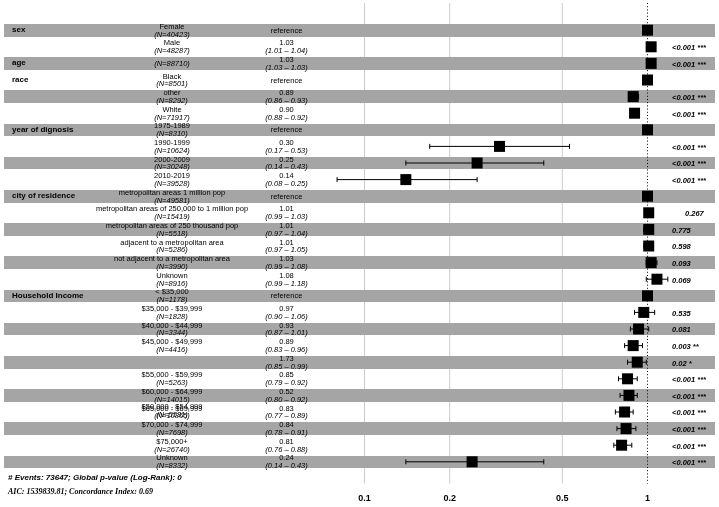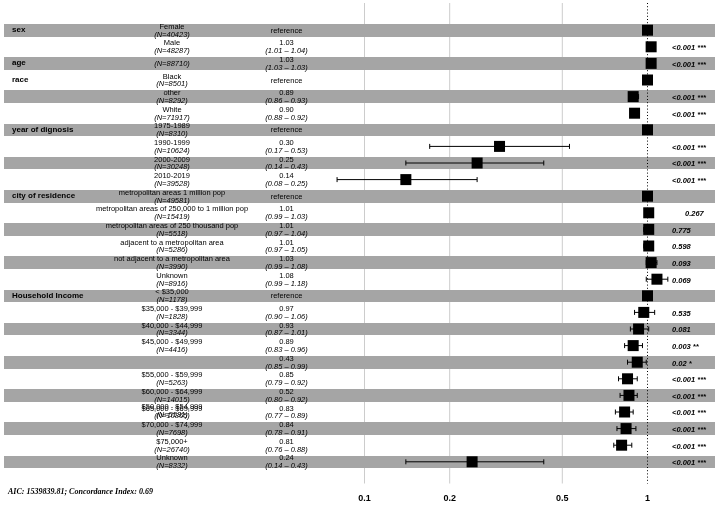--- a/index.html
+++ b/index.html
@@ -358,21 +358,21 @@
           <div class="ci-line">(0.83 – 0.96)</div>
         </div>
         <div class="txt p-label" style="left: 672px; top: 341.9px;">0.003 **</div>
       </div>
       <div>
         <div class="txt sub-block" style="top: 354.7px; margin-top: 48px;">
           <div>$50,000 - $54,999</div>
           <div class="n-line">(N=5531)</div>
         </div>
         <div class="txt est-block" style="top: 354.7px;">
-          <div>0.43</div>
+          <div>1.73</div>
           <div class="ci-line">(0.85 – 0.99)</div>
         </div>
         <div class="txt p-label" style="left: 672px; top: 358.5px;">0.02 *</div>
       </div>
       <div>
         <div class="txt sub-block" style="top: 371.3px;">
           <div>$55,000 - $59,999</div>
           <div class="n-line">(N=5263)</div>
         </div>
         <div class="txt est-block" style="top: 371.3px;">
@@ -436,14 +436,15 @@
         </div>
         <div class="txt p-label" style="left: 672px; top: 458.1px;">&lt;0.001 ***</div>
       </div>
     </div>
   <div id="axis-labels">
       <div class="txt tick-label" style="left: 364.5px; top: 493px;">0.1</div>
       <div class="txt tick-label" style="left: 449.691px; top: 493px;">0.2</div>
       <div class="txt tick-label" style="left: 562.309px; top: 493px;">0.5</div>
       <div class="txt tick-label" style="left: 647.5px; top: 493px;">1</div>
     </div>
+  <div class="txt footer-line" style="top:473px;"># Events: 73647; Global p-value (Log-Rank): 0</div>
   <div class="txt footer-line" style="top:487px;font-family:Liberation Serif, serif;">AIC: 1539839.81; Concordance Index: 0.69</div>
 </div>
 
 </body></html>

